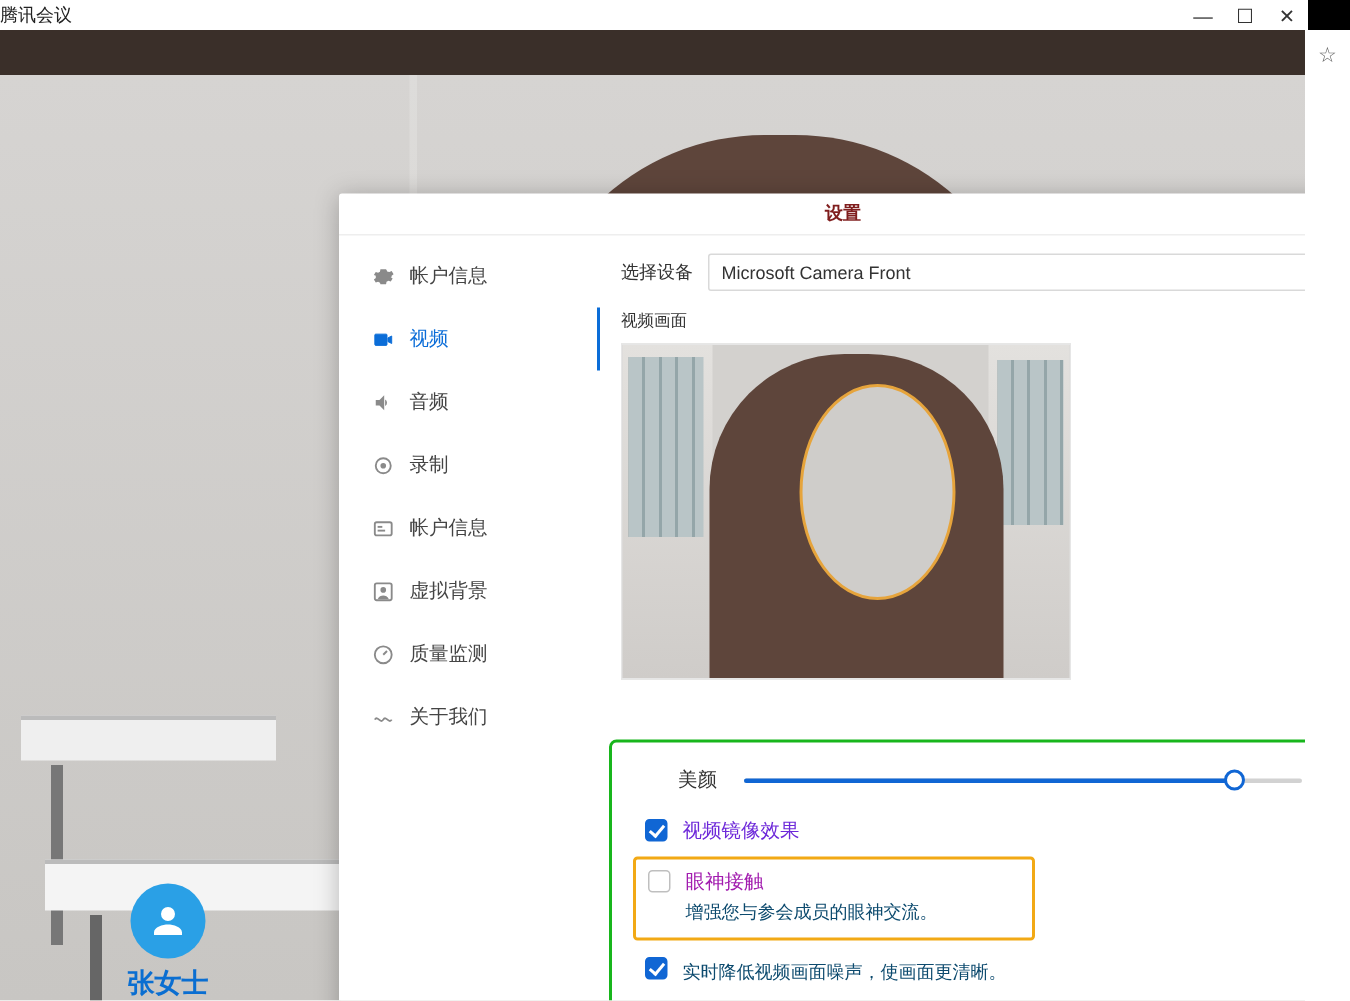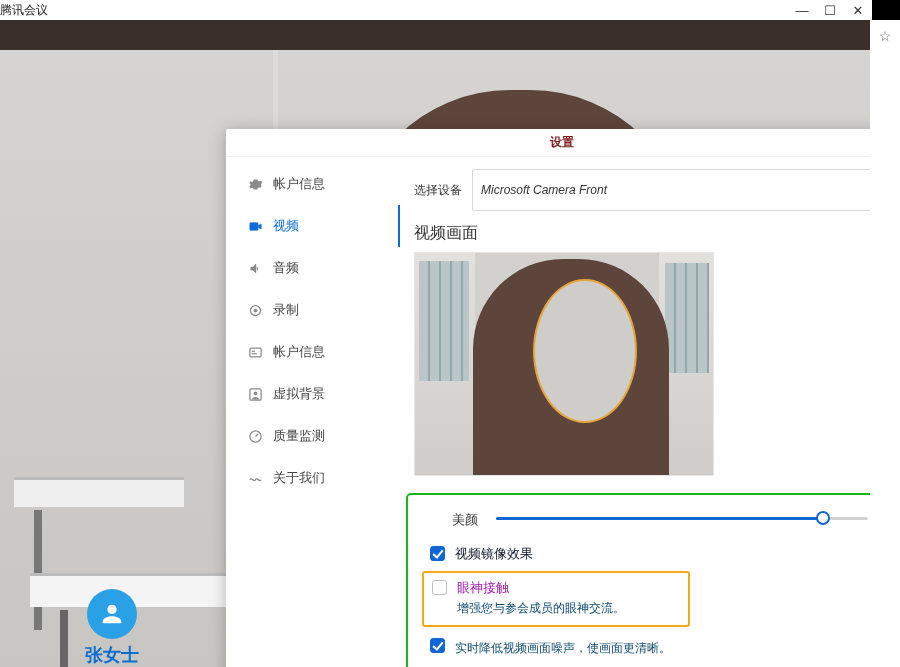--- a/index.html
+++ b/index.html
@@ -49,48 +49,48 @@
   .dlg-body{flex:1;display:flex;overflow:hidden;}
   .dlg-side{width:174px;padding-top:6px;}
   .side-item{height:42px;display:flex;align-items:center;padding-left:22px;font-size:13px;color:#444;gap:10px;}
   .side-item.active{color:#0b6dd8;border-right:2px solid #0b6dd8;background:#fff;}
   .side-item.active .s-icon{fill:#0b6dd8;stroke:#0b6dd8;}
   .s-icon{width:15px;height:15px;display:inline-flex;align-items:center;justify-content:center;}
   .s-icon svg{width:15px;height:15px;fill:#8a8a8a;}
 
   .dlg-main{flex:1;padding:12px 14px 0 14px;overflow:hidden;position:relative;}
   .row-dev{display:flex;align-items:center;font-size:12px;color:#333;gap:10px;margin-bottom:12px;}
-  .dev-select{flex:1;border:1px solid #d9d9d9;height:42px;display:flex;align-items:center;padding:0 8px;font-size:12px;color:#333;border-radius:2px;justify-content:space-between;font-style:italic;}
+  .dev-select{flex:1;border:1px solid #d9d9d9;height:25px;display:flex;align-items:center;padding:0 8px;font-size:12px;color:#333;border-radius:2px;justify-content:space-between;}
   .dev-caret{font-size:10px;color:#777;}
-  .label-vp{font-size:16px;color:#333;margin-bottom:8px;}
+  .label-vp{font-size:11px;color:#333;margin-bottom:8px;}
 
   
   .preview{width:300px;height:224px;background:#d3d1ce;position:relative;overflow:hidden;border:1px solid #e6e6e6;}
   .pv-hair{position:absolute;left:58px;top:6px;width:196px;height:224px;background:#5e453b;border-radius:90px 90px 0 0;}
   .pv-face{position:absolute;left:118px;top:26px;width:104px;height:144px;background:#cfcdca;border:2px solid #e6a43c;border-radius:50%;}
   .pv-wall{position:absolute;left:0;top:0;width:60px;height:100%;background:linear-gradient(#e3e1de,#cfccc9);}   
   .pv-wallR{position:absolute;right:0;top:0;width:54px;height:100%;background:linear-gradient(#e3e1de,#cfccc9);}   
   .pv-win{position:absolute;left:4px;top:8px;width:50px;height:120px;background:repeating-linear-gradient(90deg,#b9c5c7 0 9px,#94a6a9 9px 11px);} 
   .pv-winR{position:absolute;right:4px;top:10px;width:44px;height:110px;background:repeating-linear-gradient(90deg,#b9c5c7 0 9px,#94a6a9 9px 11px);} 
 
   
   .green-box{position:absolute;left:6px;right:14px;top:336px;bottom:10px;border:2px solid #18b61c;border-radius:5px;padding:14px 14px 10px 14px;}
-  .slider-row{display:flex;gap:14px;margin:2px 0 16px 30px;}
+  .slider-row{display:flex;align-items:center;gap:14px;margin:2px 0 16px 30px;}
   .slider-label{font-size:13px;color:#333;width:30px;}
   .slider{flex:1;height:14px;position:relative;}
   .track{position:absolute;left:0;right:0;top:6px;height:3px;background:#d2d2d2;border-radius:2px;}
   .fill{position:absolute;left:0;top:6px;height:3px;background:#1066d4;border-radius:2px;}
   .thumb{position:absolute;top:0;width:14px;height:14px;border:2px solid #1066d4;background:#fff;border-radius:50%;}
 
   .chk-row{display:flex;align-items:flex-start;gap:10px;margin:8px 0 8px 8px;}
   .chk{width:15px;height:15px;border:1.5px solid #bfbfbf;border-radius:3px;flex:none;margin-top:1px;display:flex;align-items:center;justify-content:center;}
   .chk.checked{background:#1066d4;border-color:#1066d4;}
   .chk.checked:after{content:"";width:4px;height:8px;border:solid #fff;border-width:0 2px 2px 0;transform:rotate(40deg);margin-top:-2px;}
   .chk-texts{font-size:13px;}
-  .chk-title{color:#0f172a;}
+  .chk-title{color:#6d28d9;}
   .chk-title.disabled{color:#a21caf;}
   .chk-sub{color:#0c4a6e;font-size:12px;margin-top:3px;}
   .orange-box{border:2px solid #f2a915;border-radius:3px;padding:6px 10px 8px 8px;margin:4px 0 10px 0;width:268px;}
 </style>
 </head>
 <body>
 
 <div class="titlebar">
   <div class="titlebar-title">腾讯会议</div>
   <div class="titlebar-ctrls">

